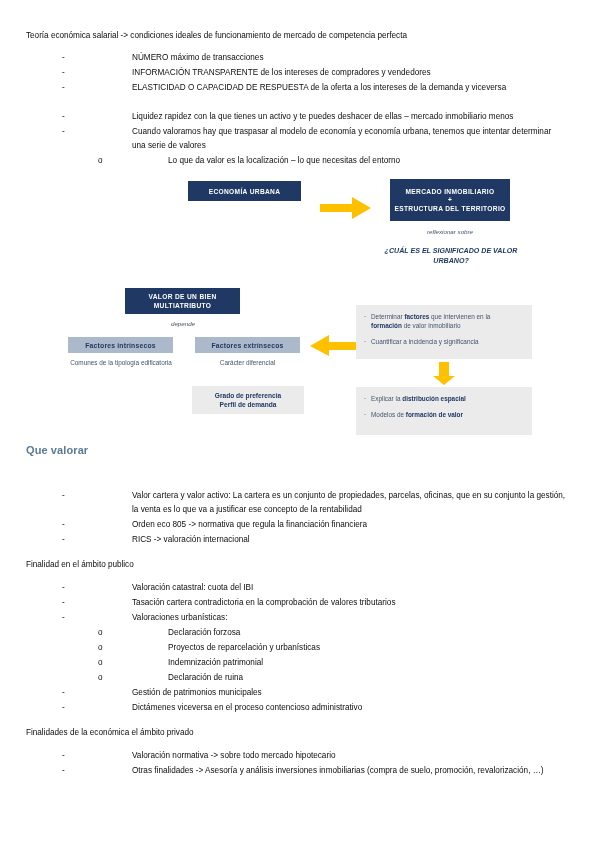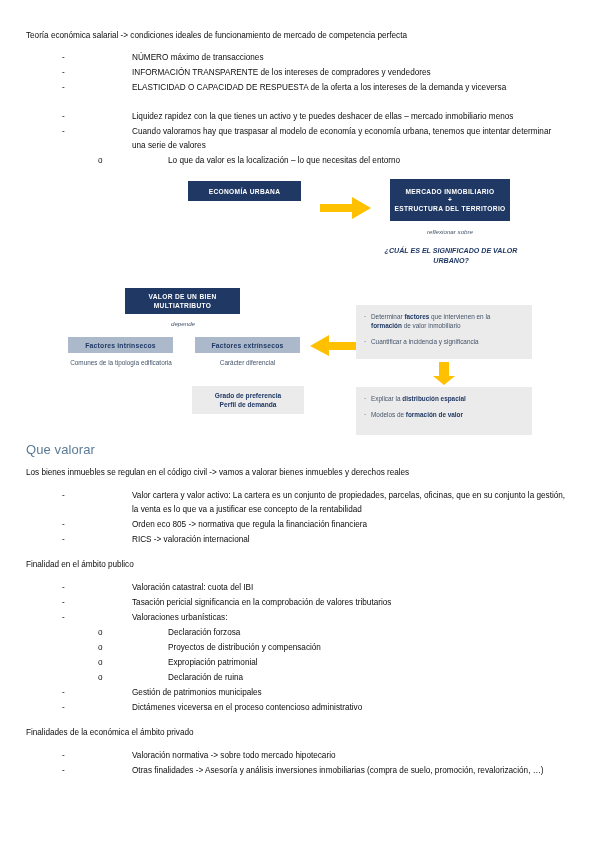--- a/index.html
+++ b/index.html
@@ -45,24 +45,24 @@
     flex: 0 0 22px;
     text-align: left;
   }
   .bullet-text {
     flex: 1 1 auto;
     padding-left: 48px;
   }
 
   .heading1 {
     position: absolute;
-    font-size: 13px;
+    font-size: 11px;
     line-height: 14px;
     color: #5b7a95;
-    font-weight: 400;
+    font-weight: 700;
     letter-spacing: 0.1px;
   }
 
   
   .diagram {
     position: absolute;
     left: 0;
     top: 0;
     width: 599px;
     height: 848px;
@@ -265,21 +265,20 @@
       <div class="li">
         <span class="dot">·</span>
         <span class="txt"><span>Modelos de </span><b>formación de valor</b></span>
       </div>
     </div>
 
   </div>
 
   <div class="heading1" style="left:26px; top:443px;">Que valorar</div>
 
-  <div class="para" style="left:26px; top:466px;">Los bienes inmuebles se regulan en el código civil -&gt; vamos a valorar bienes inmuebles y derechos reales</div>
 
   <div class="bullet-row" style="left:62px; top:489px; width:510px;">
     <span class="bullet-mark">-</span>
     <span class="bullet-text">Valor cartera y valor activo: La cartera es un conjunto de propiedades, parcelas, oficinas, que en su conjunto la gestión, la venta es lo que va a justificar ese concepto de la rentabilidad</span>
   </div>
   <div class="bullet-row" style="left:62px; top:518px; width:510px;">
     <span class="bullet-mark">-</span>
     <span class="bullet-text">Orden eco 805 -&gt; normativa que regula la financiación financiera</span>
   </div>
   <div class="bullet-row" style="left:62px; top:533px; width:510px;">
@@ -288,38 +287,38 @@
   </div>
 
   <div class="para" style="left:26px; top:558px;text-align:right;">Finalidad en el ámbito publico</div>
 
   <div class="bullet-row" style="left:62px; top:581px; width:510px;">
     <span class="bullet-mark">-</span>
     <span class="bullet-text">Valoración catastral: cuota del IBI</span>
   </div>
   <div class="bullet-row" style="left:62px; top:596px; width:510px;">
     <span class="bullet-mark">-</span>
-    <span class="bullet-text">Tasación pericial significancia en la comprobación de valores tributarios</span>
+    <span class="bullet-text">Tasación cartera contradictoria en la comprobación de valores tributarios</span>
   </div>
   <div class="bullet-row" style="left:62px; top:611px; width:510px;">
     <span class="bullet-mark">-</span>
     <span class="bullet-text">Valoraciones urbanísticas:</span>
   </div>
 
   <div class="bullet-row" style="left:98px; top:626px; width:470px;">
     <span class="bullet-mark">o</span>
     <span class="bullet-text">Declaración forzosa</span>
   </div>
   <div class="bullet-row" style="left:98px; top:641px; width:470px;">
     <span class="bullet-mark">o</span>
-    <span class="bullet-text">Proyectos de distribución y compensación</span>
+    <span class="bullet-text">Proyectos de reparcelación y urbanísticas</span>
   </div>
   <div class="bullet-row" style="left:98px; top:656px; width:470px;">
     <span class="bullet-mark">o</span>
-    <span class="bullet-text">Expropiación patrimonial</span>
+    <span class="bullet-text">Indemnización patrimonial</span>
   </div>
   <div class="bullet-row" style="left:98px; top:671px; width:470px;">
     <span class="bullet-mark">o</span>
     <span class="bullet-text">Declaración de ruina</span>
   </div>
 
   <div class="bullet-row" style="left:62px; top:686px; width:510px;">
     <span class="bullet-mark">-</span>
     <span class="bullet-text">Gestión de patrimonios municipales</span>
   </div>

